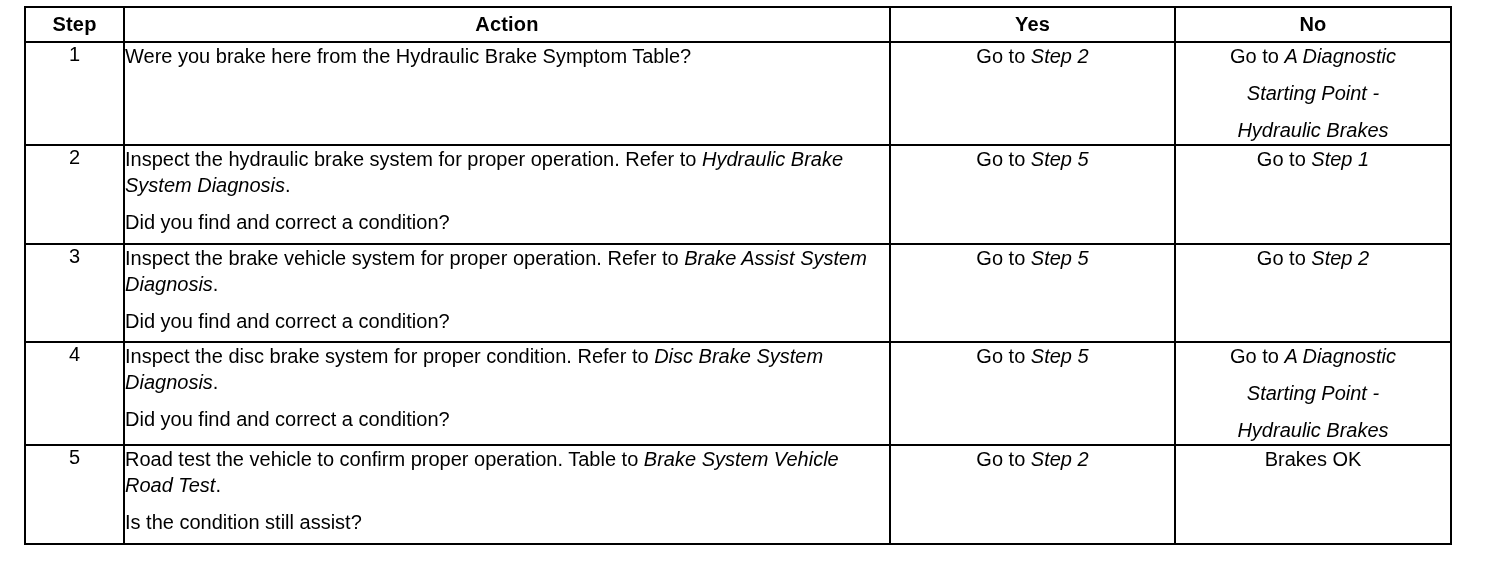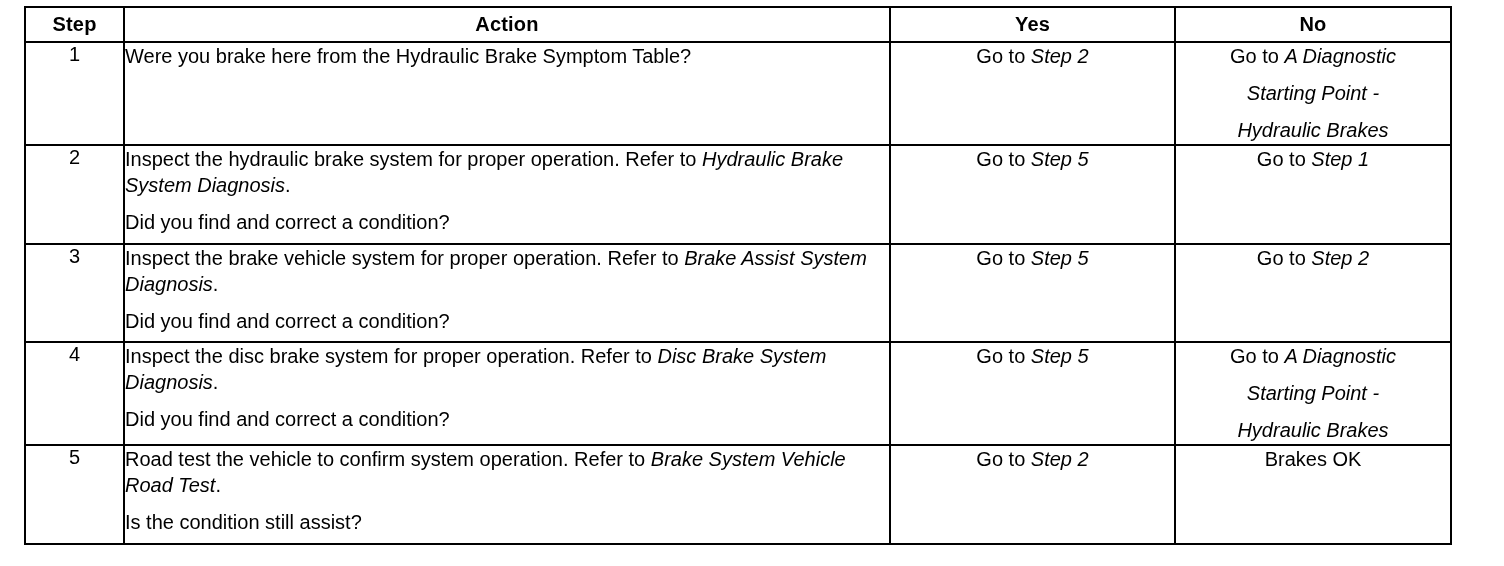--- a/index.html
+++ b/index.html
@@ -150,36 +150,36 @@
           <td class="cell-yes">
             <p class="para"><span>Go to </span><span class="ital">Step 5</span></p>
           </td>
           <td class="cell-no">
             <p class="para"><span>Go to </span><span class="ital">Step 2</span></p>
           </td>
         </tr>
         <tr class="body-row">
           <td class="cell-step">4</td>
           <td class="cell-action">
-            <p class="para"><span>Inspect the disc brake system for proper operation. Refer to </span><span class="ital">Disc Brake System Diagnosis</span><span>.</span></p>
+            <p class="para"><span>Inspect the disc brake system for proper condition. Refer to </span><span class="ital">Disc Brake System Diagnosis</span><span>.</span></p>
             <p class="para"><span>Did you find and correct a condition?</span></p>
           </td>
           <td class="cell-yes">
             <p class="para"><span>Go to </span><span class="ital">Step 5</span></p>
           </td>
           <td class="cell-no cell-top">
             <p class="para"><span>Go to </span><span class="ital">A Diagnostic</span></p>
             <p class="para"><span class="ital">Starting Point -</span></p>
             <p class="para"><span class="ital">Hydraulic Brakes</span></p>
           </td>
         </tr>
         <tr class="body-row">
           <td class="cell-step">5</td>
           <td class="cell-action">
-            <p class="para"><span>Road test the vehicle to confirm system operation. Refer to </span><span class="ital">Brake System Vehicle Road Test</span><span>.</span></p>
+            <p class="para"><span>Road test the vehicle to confirm proper operation. Table to </span><span class="ital">Brake System Vehicle Road Test</span><span>.</span></p>
             <p class="para"><span>Is the condition still assist?</span></p>
           </td>
           <td class="cell-yes">
             <p class="para"><span>Go to </span><span class="ital">Step 2</span></p>
           </td>
           <td class="cell-no">
             <p class="para"><span>Brakes OK</span></p>
           </td>
         </tr>
       </tbody>

